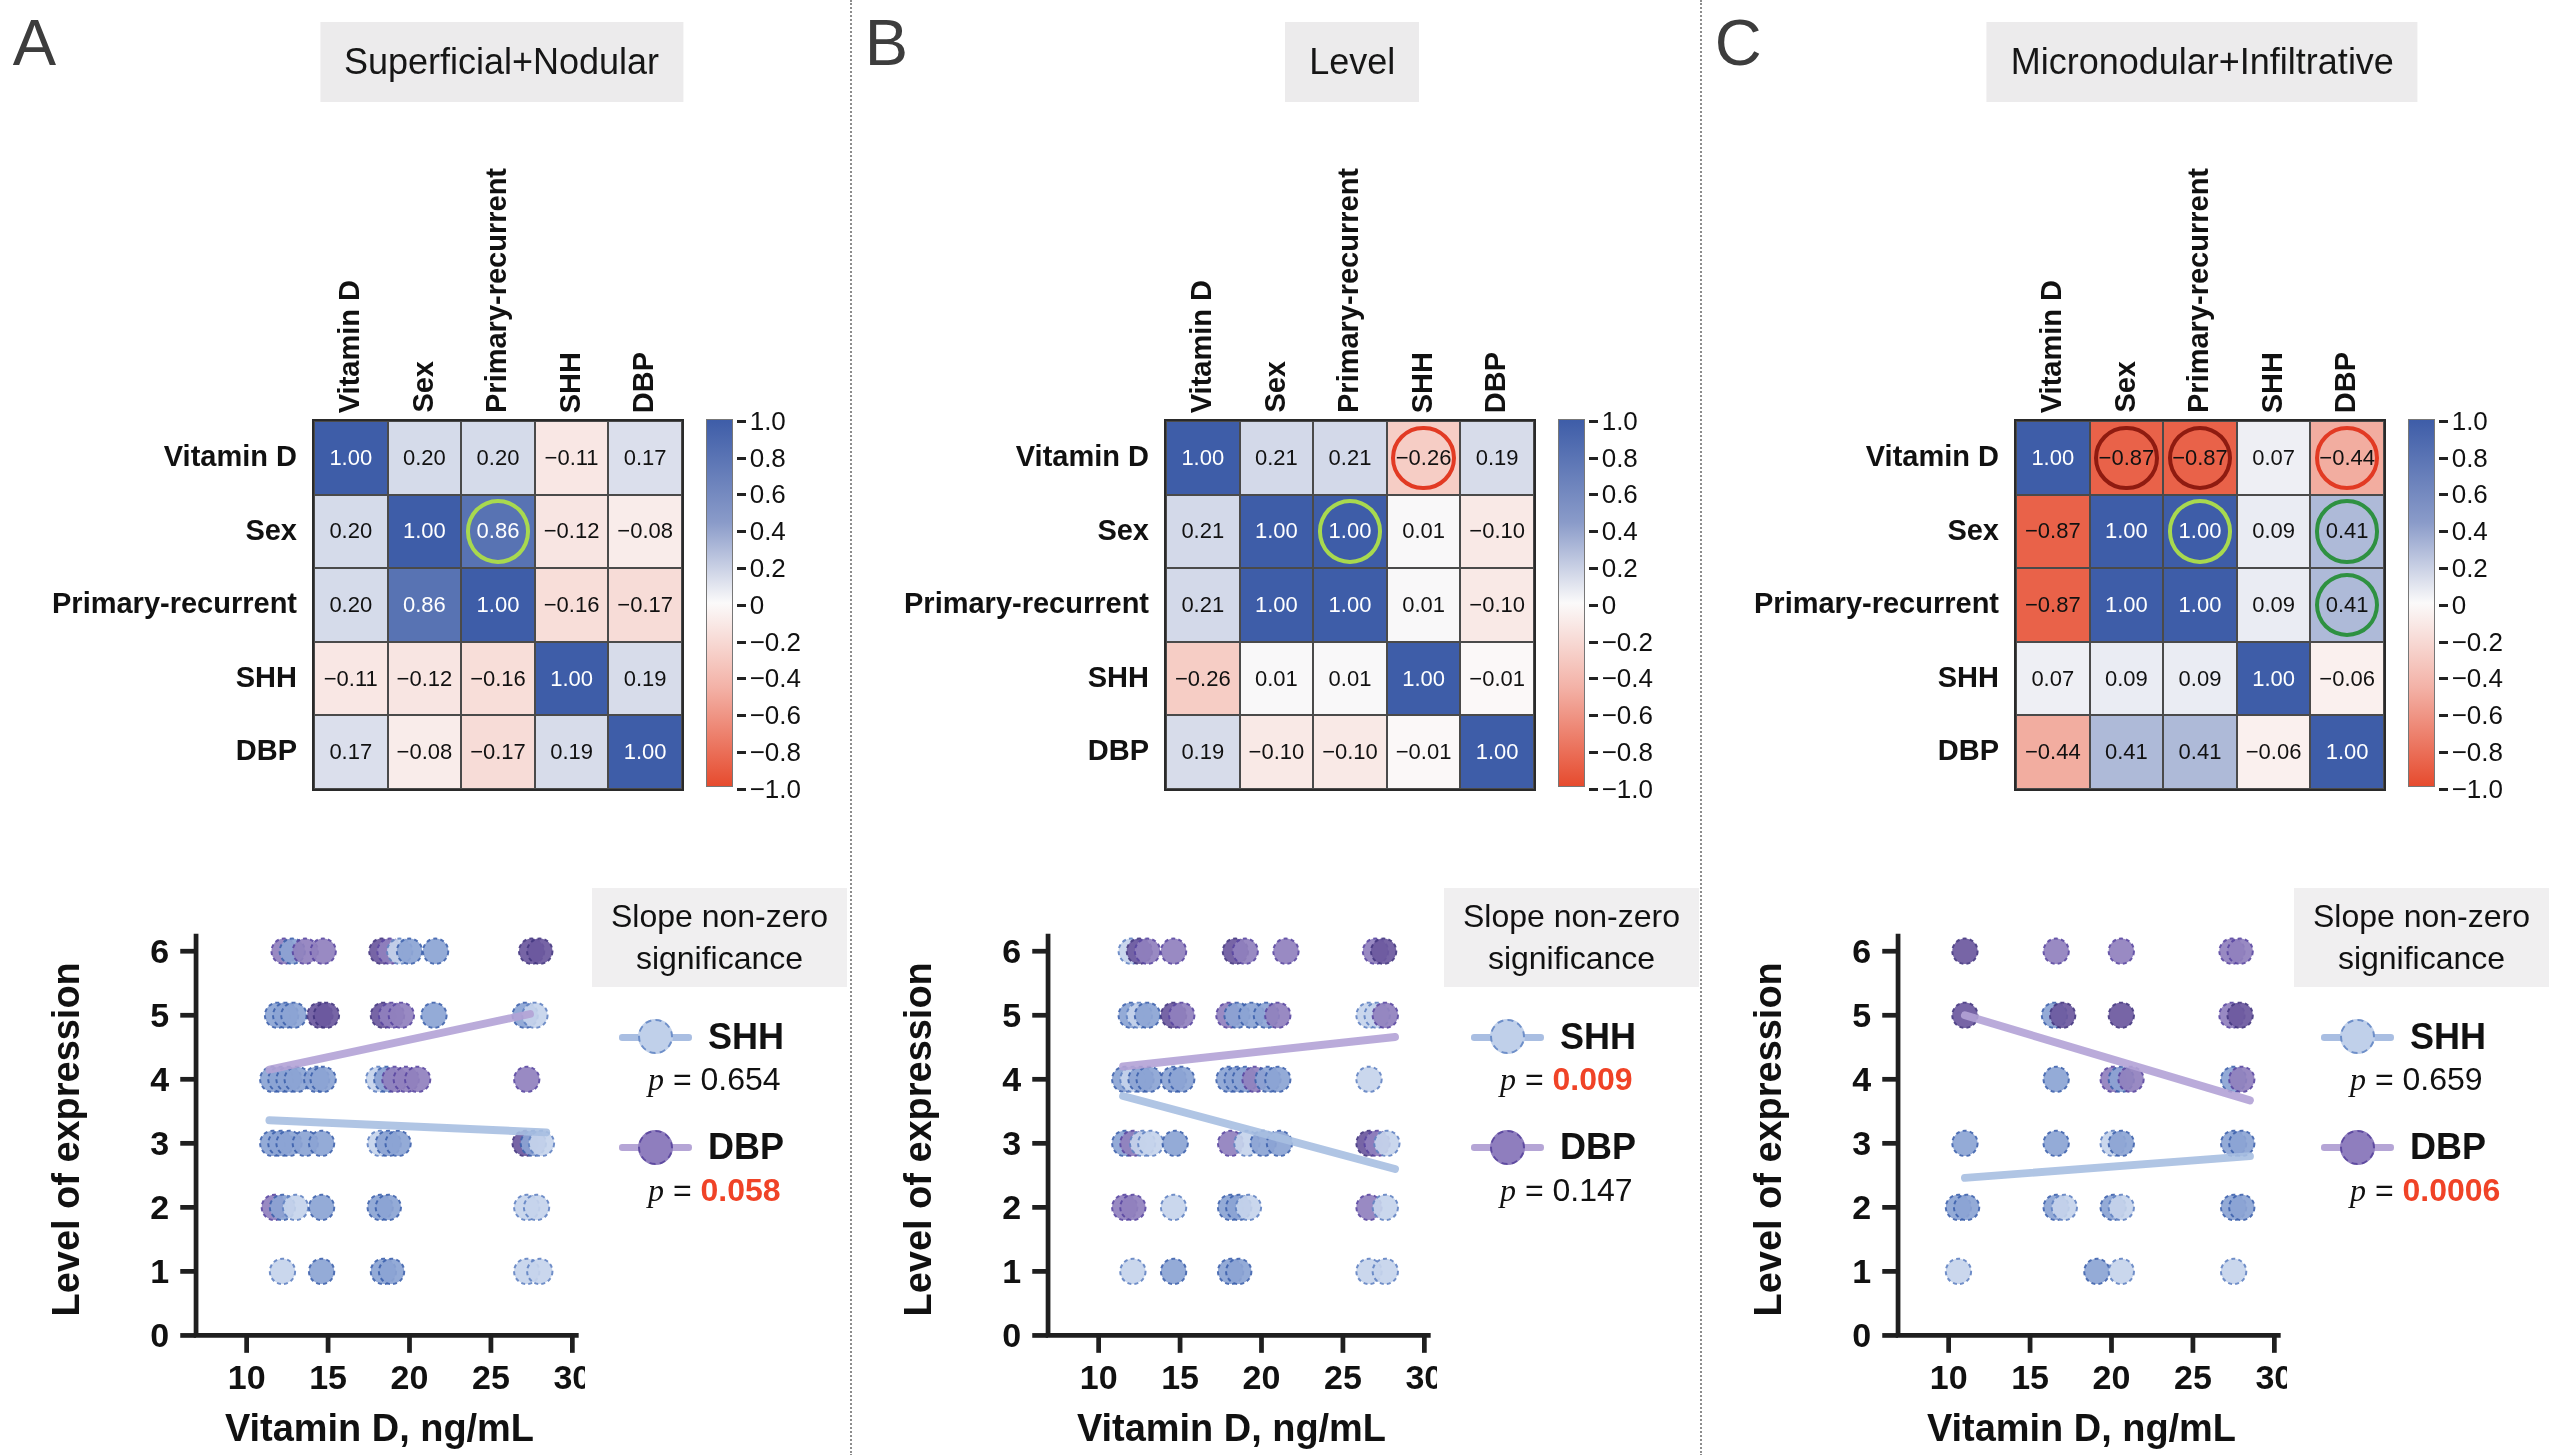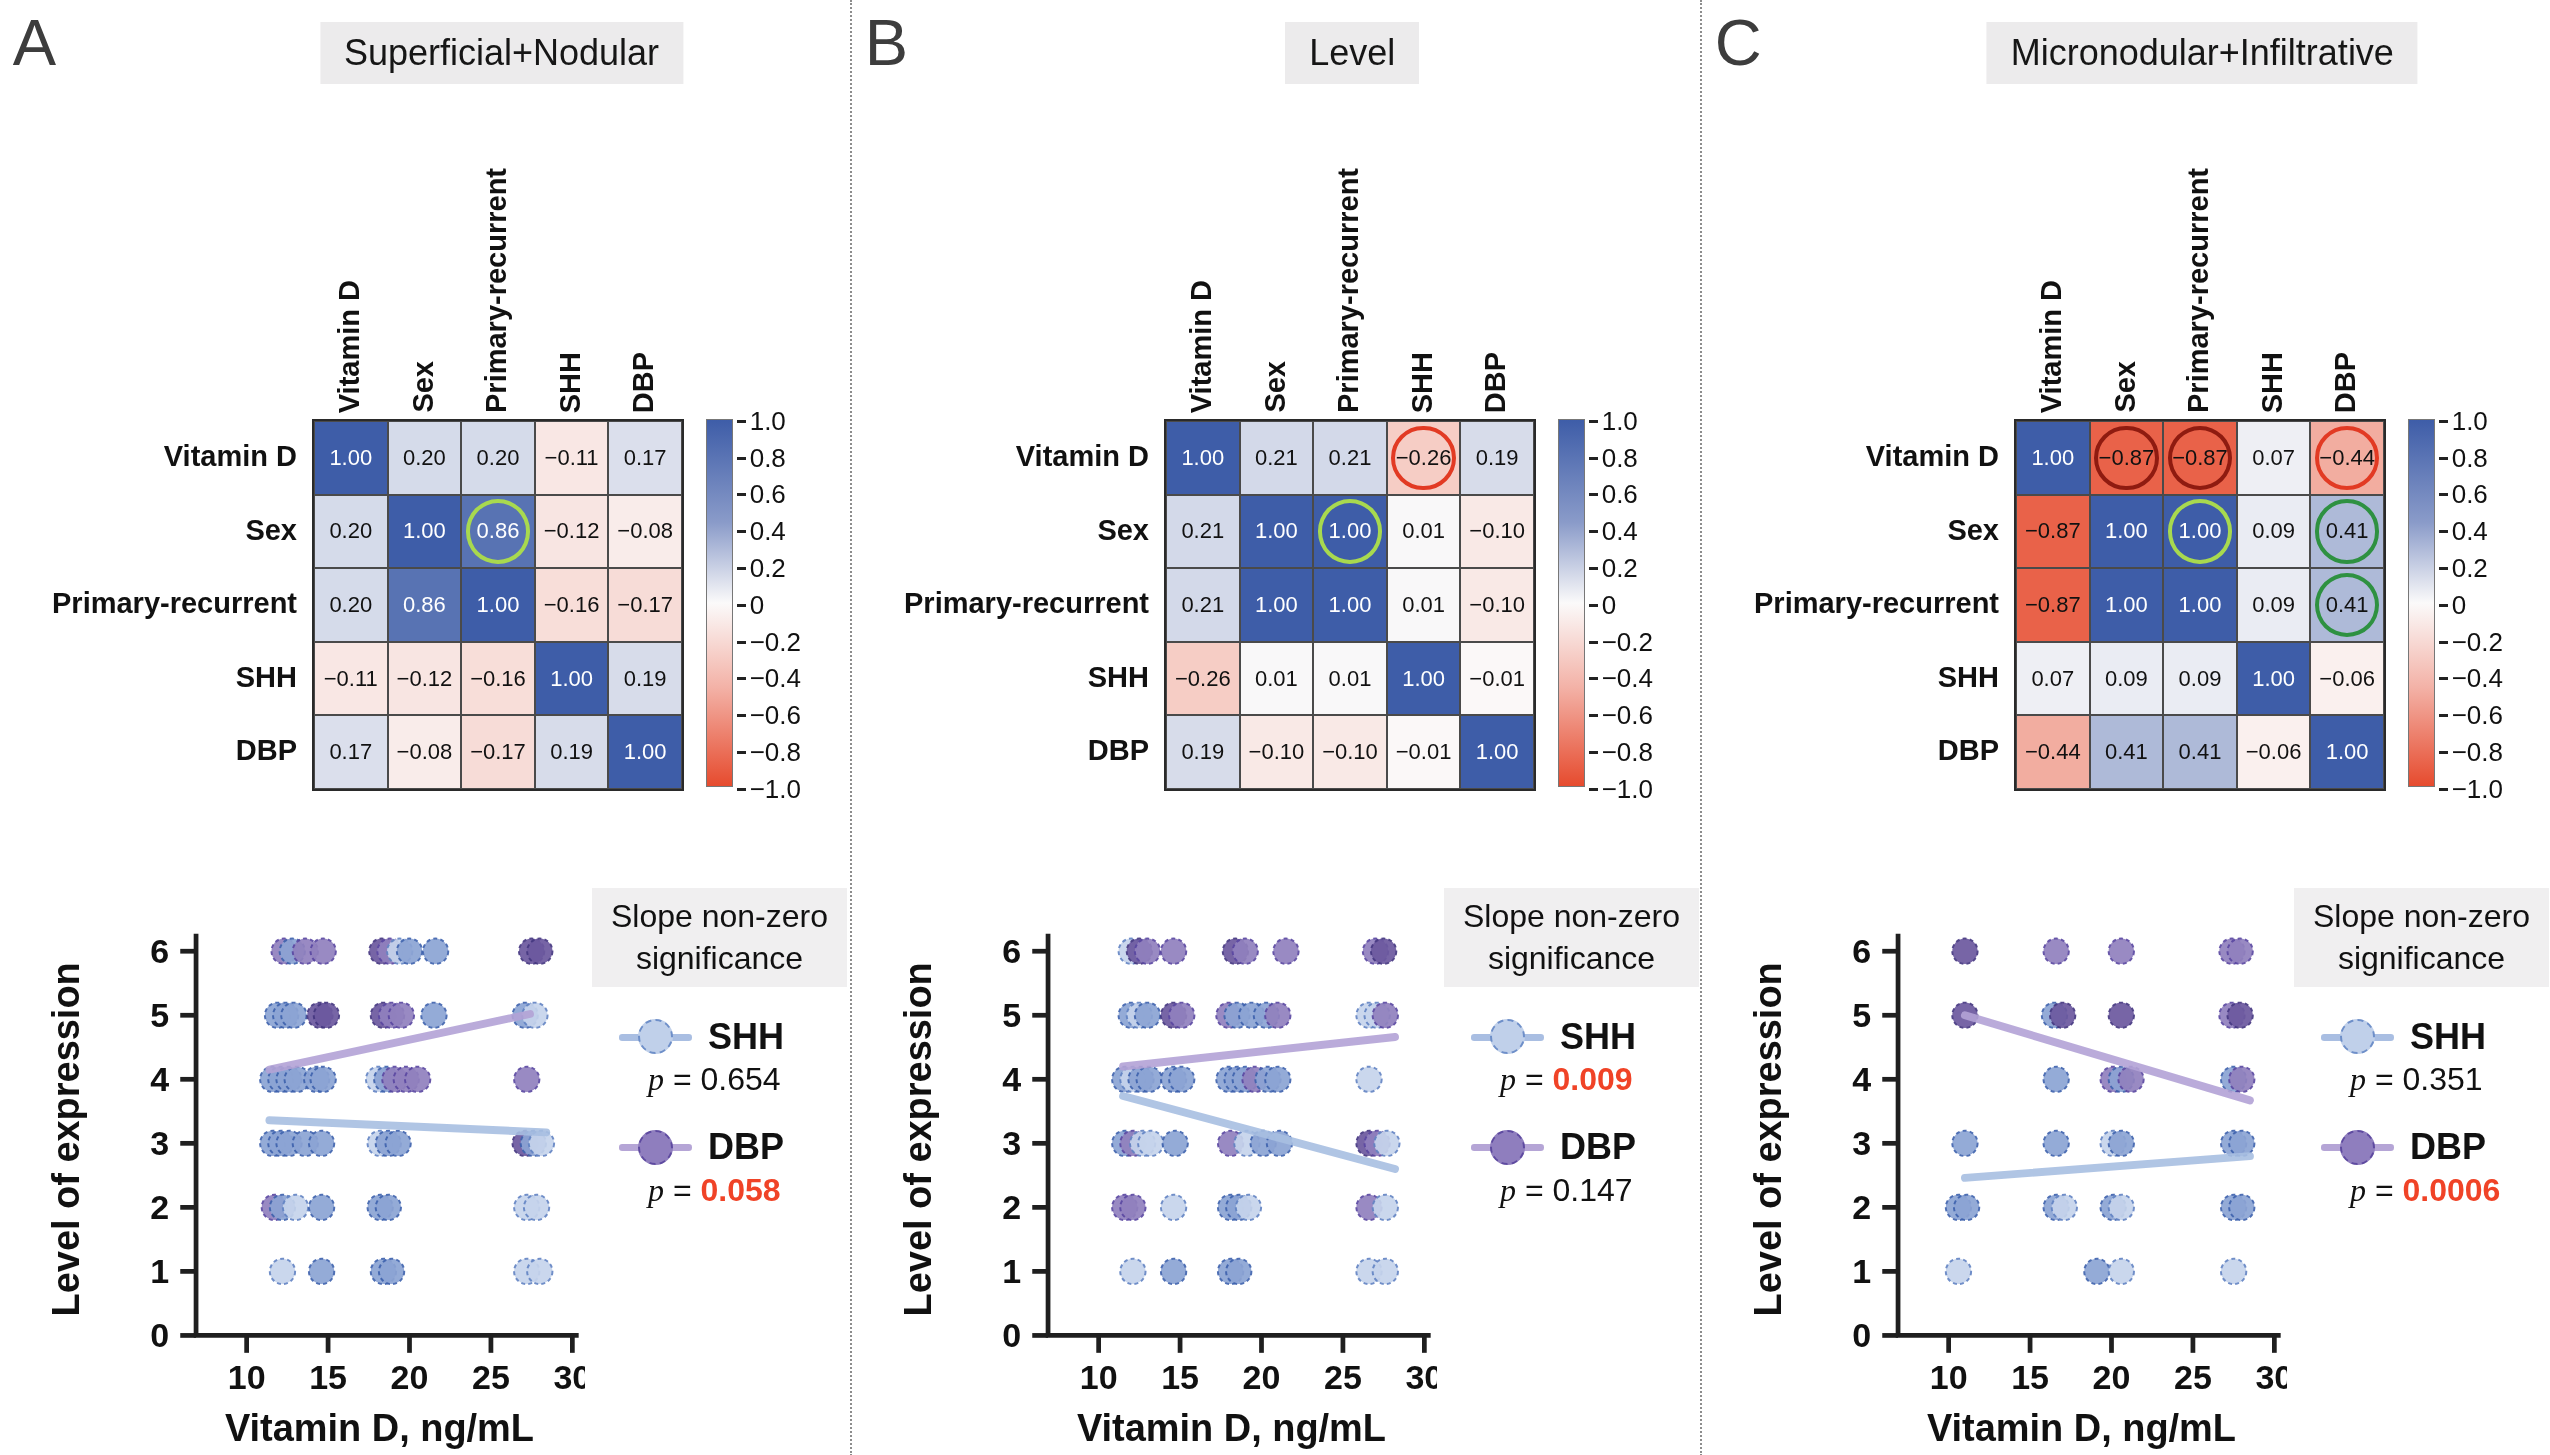--- a/index.html
+++ b/index.html
@@ -3,21 +3,21 @@
 <meta charset="utf-8">
 <style>
   html,body{margin:0;padding:0;background:#ffffff;}
   body{width:2550px;height:1456px;font-family:"Liberation Sans",sans-serif;overflow:hidden;}
   .figure{display:flex;width:2550px;height:1456px;background:#fff;}
   .panel{position:relative;width:850px;height:1456px;flex:0 0 auto;box-sizing:border-box;}
   .panel + .panel{border-left:2.4px dotted #8d8d8d;}
 
   .letter{position:absolute;top:9.5px;left:12.7px;font-size:65px;color:#3d3d3d;line-height:1;}
   .ptitle{position:absolute;top:22px;left:59%;transform:translateX(-50%);background:#ecebec;color:#161616;
-          font-size:36px;padding:10px 24px;white-space:nowrap;}
+          font-size:36px;padding:19px 24px;white-space:nowrap;}
 
   
   .hm-collabs{position:absolute;left:312px;top:111px;width:368px;height:302px;}
   .clab{position:absolute;bottom:0;width:74px;display:flex;justify-content:center;align-items:flex-end;}
   .clab span{writing-mode:vertical-rl;transform:rotate(180deg);font-weight:bold;font-size:29px;color:#111;white-space:nowrap;}
   .hm-rowlabs{position:absolute;left:0;top:419px;width:305px;height:368px;}
   .rlab{position:absolute;right:0;width:305px;height:74px;display:flex;align-items:center;justify-content:flex-end;
         padding-right:8px;box-sizing:border-box;font-weight:bold;font-size:29px;color:#111;white-space:nowrap;}
   .hm-grid{position:absolute;left:312px;top:419px;width:368px;height:368px;display:grid;
            grid-template-columns:repeat(5,1fr);grid-template-rows:repeat(5,1fr);
@@ -568,21 +568,21 @@
         <span>Slope non-zero</span><br>
         <span>significance</span>
       </div>
       <div class="lg-entry">
         <span class="lm shh">
             <span class="ln"></span>
             <span class="dt"></span>
           </span>
         <span class="lg-name">SHH</span>
       </div>
-      <div class="lg-p"><i>p</i> = <span class="val">0.351</span></div>
+      <div class="lg-p"><i>p</i> = <span class="val">0.659</span></div>
       <div class="lg-entry">
         <span class="lm dbp">
             <span class="ln"></span>
             <span class="dt"></span>
           </span>
         <span class="lg-name">DBP</span>
       </div>
       <div class="lg-p"><i>p</i> = <span class="val sig">0.0006</span></div>
     </div>
   </section>

